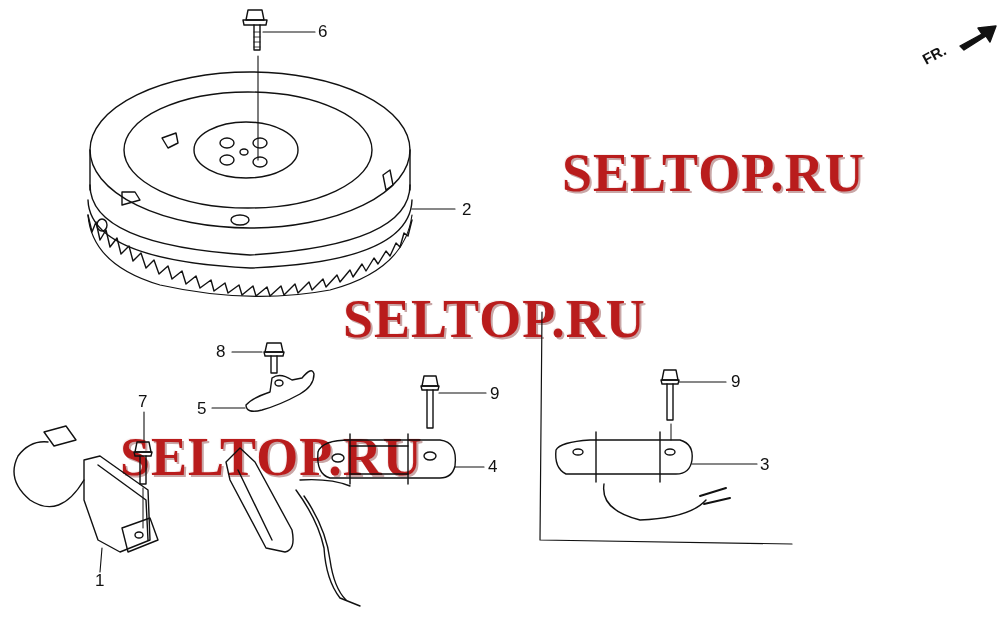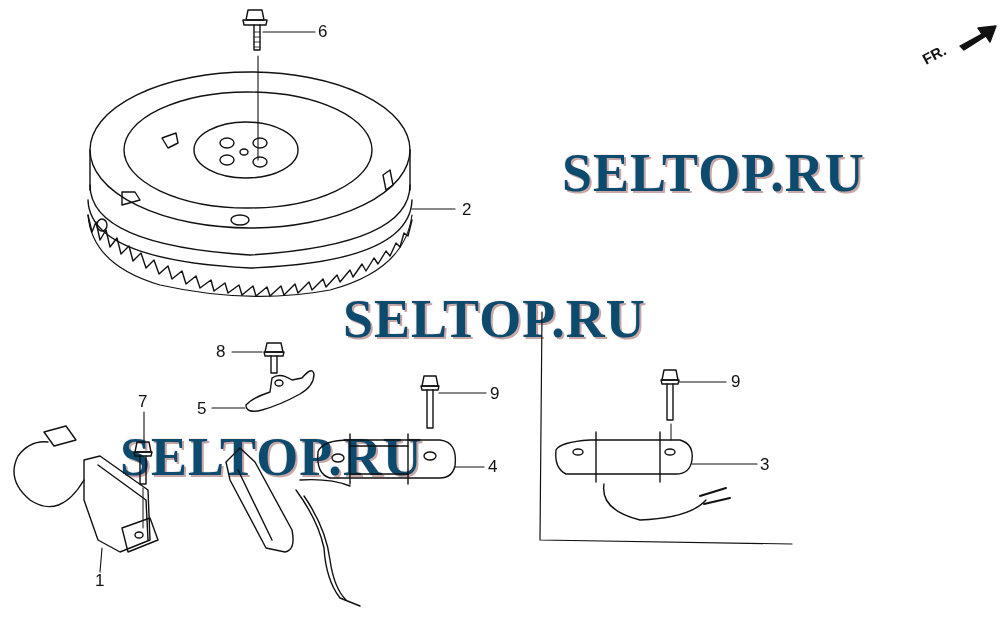--- a/index.html
+++ b/index.html
@@ -1,19 +1,19 @@
 <!DOCTYPE html>
 <html><head>
 <meta charset="utf-8">
 <style>
   html, body { margin:0; padding:0; background:#ffffff; }
   #stage { position:relative; width:1000px; height:628px; overflow:hidden; background:#fff; font-family:"Liberation Sans", sans-serif; }
   svg { position:absolute; left:0; top:0; }
   .callout { position:absolute; font-family:"Liberation Sans", sans-serif; font-size:17px; color:#111; line-height:1; }
-  .wm { position:absolute; font-family:"Liberation Serif", serif; font-weight:bold; font-size:54px; color:#0c4a6e; letter-spacing:1px;
+  .wm { position:absolute; font-family:"Liberation Serif", serif; font-weight:bold; font-size:54px; color:#b91c1c; letter-spacing:1px;
         text-shadow: 2px 2px 0 #c9a7a7, -1px -1px 0 #f8eeee; line-height:1; white-space:nowrap; }
   .fr { position:absolute; left:922px; top:46px; font-family:"Liberation Sans", sans-serif; font-weight:bold; font-size:15px; transform:rotate(-28deg); color:#111; }
 </style>
 </head>
 <body>
 
 <div id="stage">
 
   <div class="wm" style="left:562px;top:146px;">SELTOP.RU</div>
   <div class="wm" style="left:343px;top:292px;">SELTOP.RU</div>

